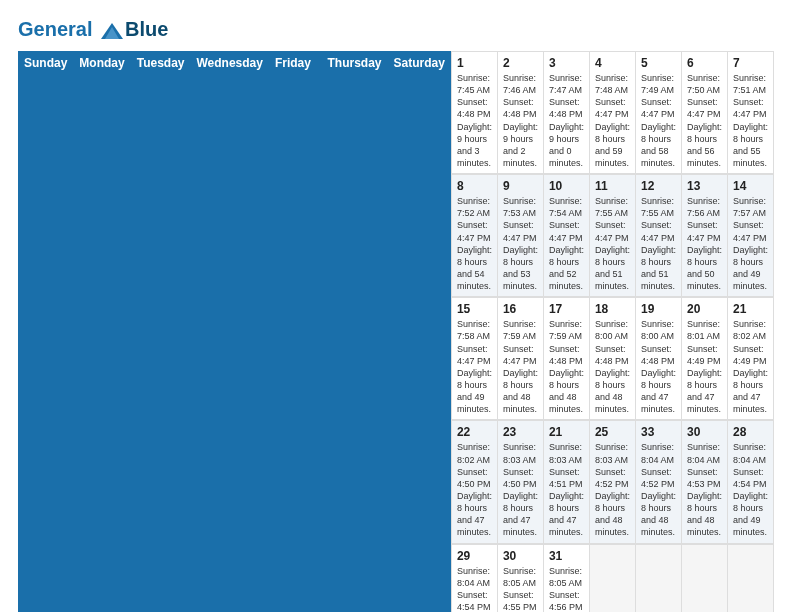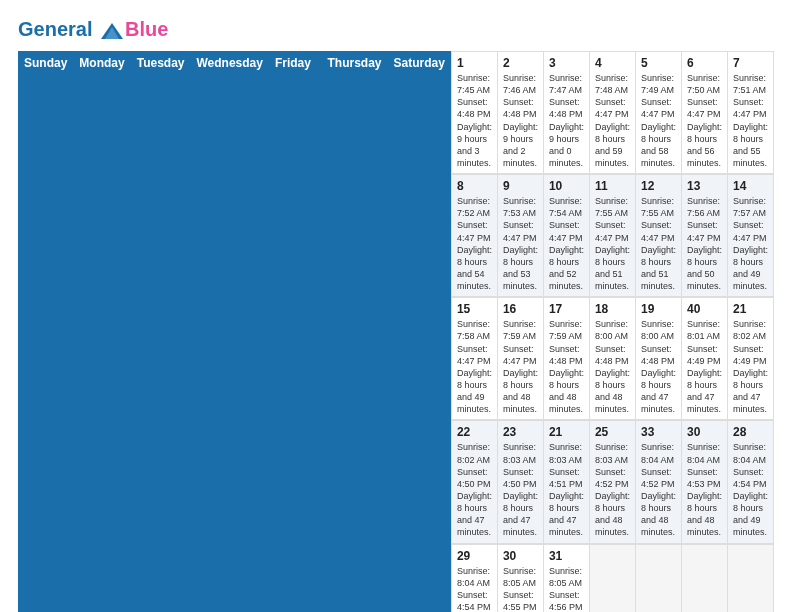--- a/index.html
+++ b/index.html
@@ -108,21 +108,21 @@
     <div class="logo">
       <div>
         <div style="display:flex;align-items:center;">
           <div style="font-size:20px;font-weight:bold;color:#333;line-height:1.15;">
             <span style="color:#1a6faa;">General</span>
             <svg width="22" height="20" viewBox="0 0 22 20" style="margin-left:3px;vertical-align:middle;" xmlns="http://www.w3.org/2000/svg">
               <polygon points="0,18 11,2 22,18" fill="#1a6faa"></polygon>
               <polygon points="4,18 11,6 18,18" fill="#5ba3d4" opacity="0.7"></polygon>
             </svg>
           </div>
-          <div style="font-size:20px;font-weight:bold;color:#ec4899;margin-left:2px;">Blue</div>
+          <div style="font-size:20px;font-weight:bold;color:#0c4a6e;margin-left:2px;">Blue</div>
         </div>
       </div>
     </div>
     <div class="title-block">
       <h1></h1>
       <h2></h2>
     </div>
   </div>
 
   <div class="calendar">
@@ -211,21 +211,21 @@
           </div>
           <div class="cal-cell">
             <span class="day-num">18</span>
             <div class="cell-text">Sunrise: 8:00 AM<br>Sunset: 4:48 PM<br>Daylight: 8 hours and 48 minutes.</div>
           </div>
           <div class="cal-cell">
             <span class="day-num">19</span>
             <div class="cell-text">Sunrise: 8:00 AM<br>Sunset: 4:48 PM<br>Daylight: 8 hours and 47 minutes.</div>
           </div>
           <div class="cal-cell">
-            <span class="day-num">40</span>
+            <span class="day-num">20</span>
             <div class="cell-text">Sunrise: 8:01 AM<br>Sunset: 4:49 PM<br>Daylight: 8 hours and 47 minutes.</div>
           </div>
           <div class="cal-cell">
             <span class="day-num">21</span>
             <div class="cell-text">Sunrise: 8:02 AM<br>Sunset: 4:49 PM<br>Daylight: 8 hours and 47 minutes.</div>
           </div>
         </div>
         <div class="cal-week">
           <div class="cal-cell alt-bg">
             <span class="day-num">22</span>

